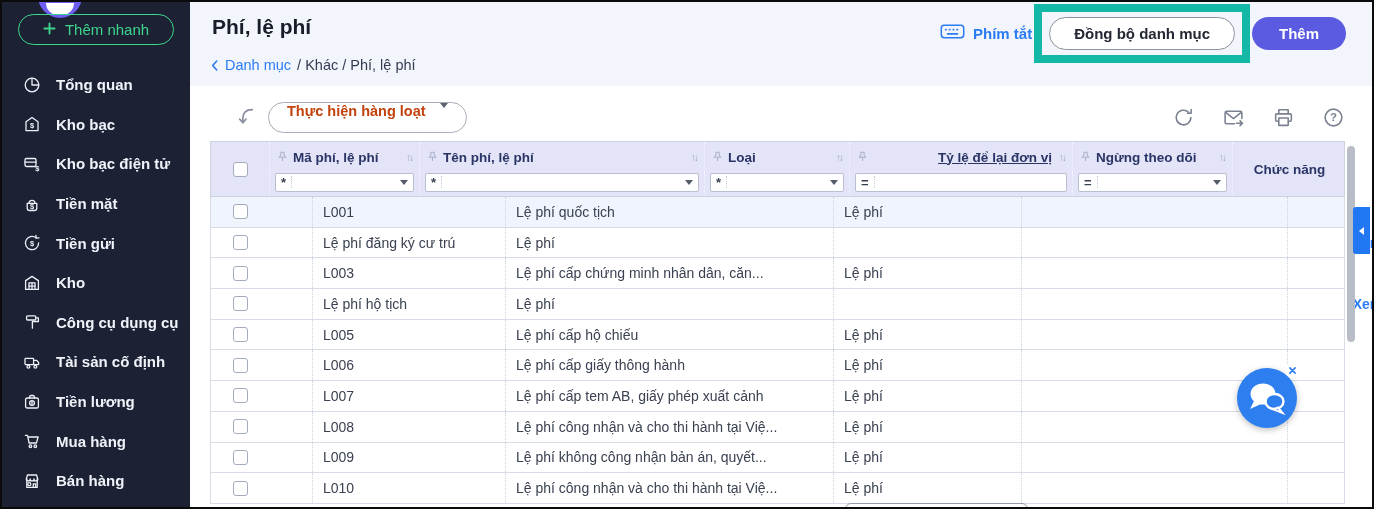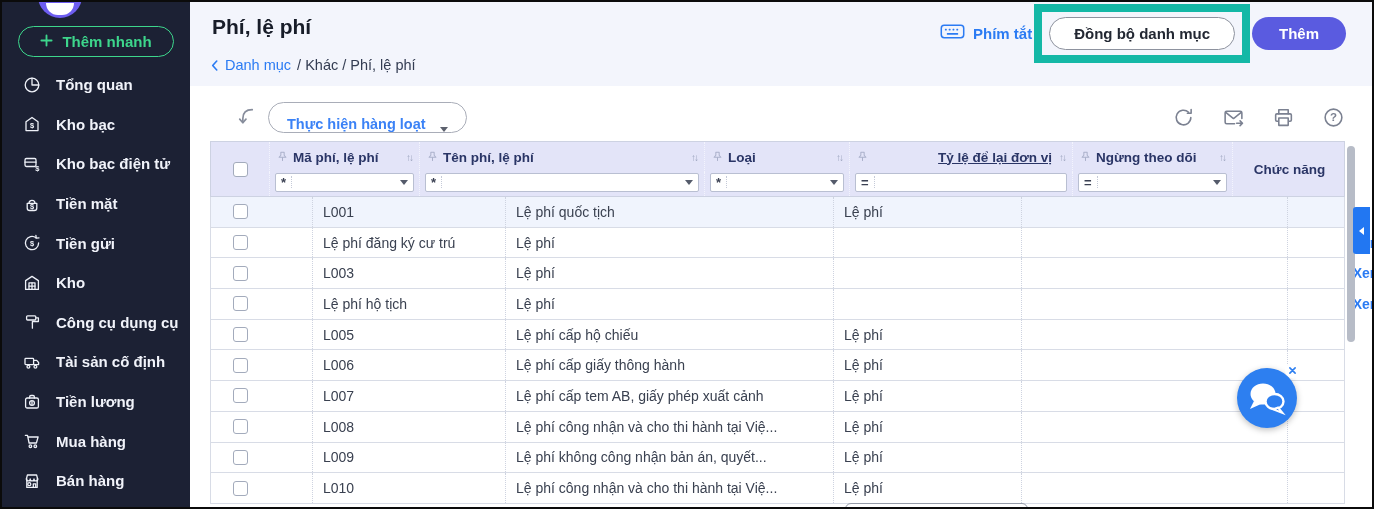--- a/index.html
+++ b/index.html
@@ -18,24 +18,24 @@
   }
   .logo-circle{
     position:absolute; left:36px; top:-28px; width:44px; height:44px;
     border-radius:50%; background:#6d5df0;
   }
   .logo-circle .logo-arc{
     position:absolute; left:8px; bottom:3px; width:28px; height:12px;
     background:#fff; border-radius:0 0 14px 14px;
   }
   .quick-add{
-    position:absolute; left:16px; top:24px; width:156px; height:31px;
+    position:absolute; left:16px; top:12px; width:156px; height:31px;
     border:1px solid #3dd68c; border-radius:16px; color:#3dd68c;
     display:flex; align-items:center; justify-content:center; gap:9px;
-    font-size:15px; font-weight:700; cursor:pointer; background:transparent;
+    font-size:15px; font-weight:400; cursor:pointer; background:transparent;
   }
   .plus-ic svg{ width:13px; height:13px; stroke:#3dd68c; stroke-width:2; stroke-linecap:round; }
   .nav{ position:absolute; top:63px; left:0; right:0; }
   .nav-item{
     height:39.6px; display:flex; align-items:center; gap:14px;
     padding-left:20px; color:#f1f3fa; font-size:15px; font-weight:600; cursor:pointer;
   }
   .nav-icon{ width:20px; height:20px; display:inline-flex; }
   .nav-icon svg{ width:20px; height:20px; stroke:#eef1f8; fill:none; stroke-width:1.3; stroke-linecap:round; stroke-linejoin:round; }
   .nav-icon text{ fill:#eef1f8; stroke:none; font-size:7.5px; font-weight:bold; text-anchor:middle; font-family:"Liberation Sans",sans-serif; }
@@ -64,21 +64,21 @@
     border-radius:17px; font-size:15px; font-weight:700; color:#fff;
     display:flex; align-items:center; cursor:pointer; font-family:inherit;
   }
 
   
   .batch-icon{ position:absolute; left:45px; top:103px; cursor:pointer; }
   .batch-icon svg{ width:23px; height:23px; stroke:#878d9c; fill:none; stroke-width:1.6; stroke-linecap:round; stroke-linejoin:round; }
   .bulk-btn{
     position:absolute; left:78px; top:100px; height:31px; padding:0 18px;
     border:1px solid #a9adb8; border-radius:16px; background:#fff;
-    display:flex; align-items:flex-end; gap:14px; font-size:14.5px; font-weight:600; color:#3b82f6; cursor:pointer;
+    display:flex; align-items:flex-start; gap:14px; font-size:14.5px; font-weight:600; color:#c2410c; cursor:pointer;
   }
   .caret-down{ width:0; height:0; border-left:4.5px solid transparent; border-right:4.5px solid transparent; border-top:5.5px solid #5c616e; }
   .tool-icons{ position:absolute; left:982px; top:104px; display:flex; gap:27px; }
   .tool-icon{ width:23px; height:23px; cursor:pointer; display:inline-flex; }
   .tool-icon svg{ width:23px; height:23px; stroke:#7b8191; fill:none; stroke-width:1.5; stroke-linecap:round; stroke-linejoin:round; }
   .tool-icon text{ fill:#7b8191; stroke:none; font-size:11px; font-weight:bold; text-anchor:middle; font-family:"Liberation Sans",sans-serif; }
 
   
   .grid{ --cols:58px 150px 285px 145px 223px 160px 114px; }
   .datatable{ position:absolute; left:20px; top:139px; width:1135px;text-align:center; }
@@ -467,20 +467,21 @@
             <div class="cell act">
               <a class="view-link">Xem</a>
             </div>
           </div>
 
           <div class="trow">
             <div class="cell ck">
               <span class="checkbox"></span>
             </div>
             <div class="cell">L003</div>
+            <div class="cell">Lệ phí cấp chứng minh nhân dân, căn...</div>
             <div class="cell">Lệ phí</div>
             <div class="cell"></div>
             <div class="cell"></div>
             <div class="cell act">
               <a class="view-link">Xem</a>
             </div>
           </div>
 
           <div class="trow">
             <div class="cell ck">

